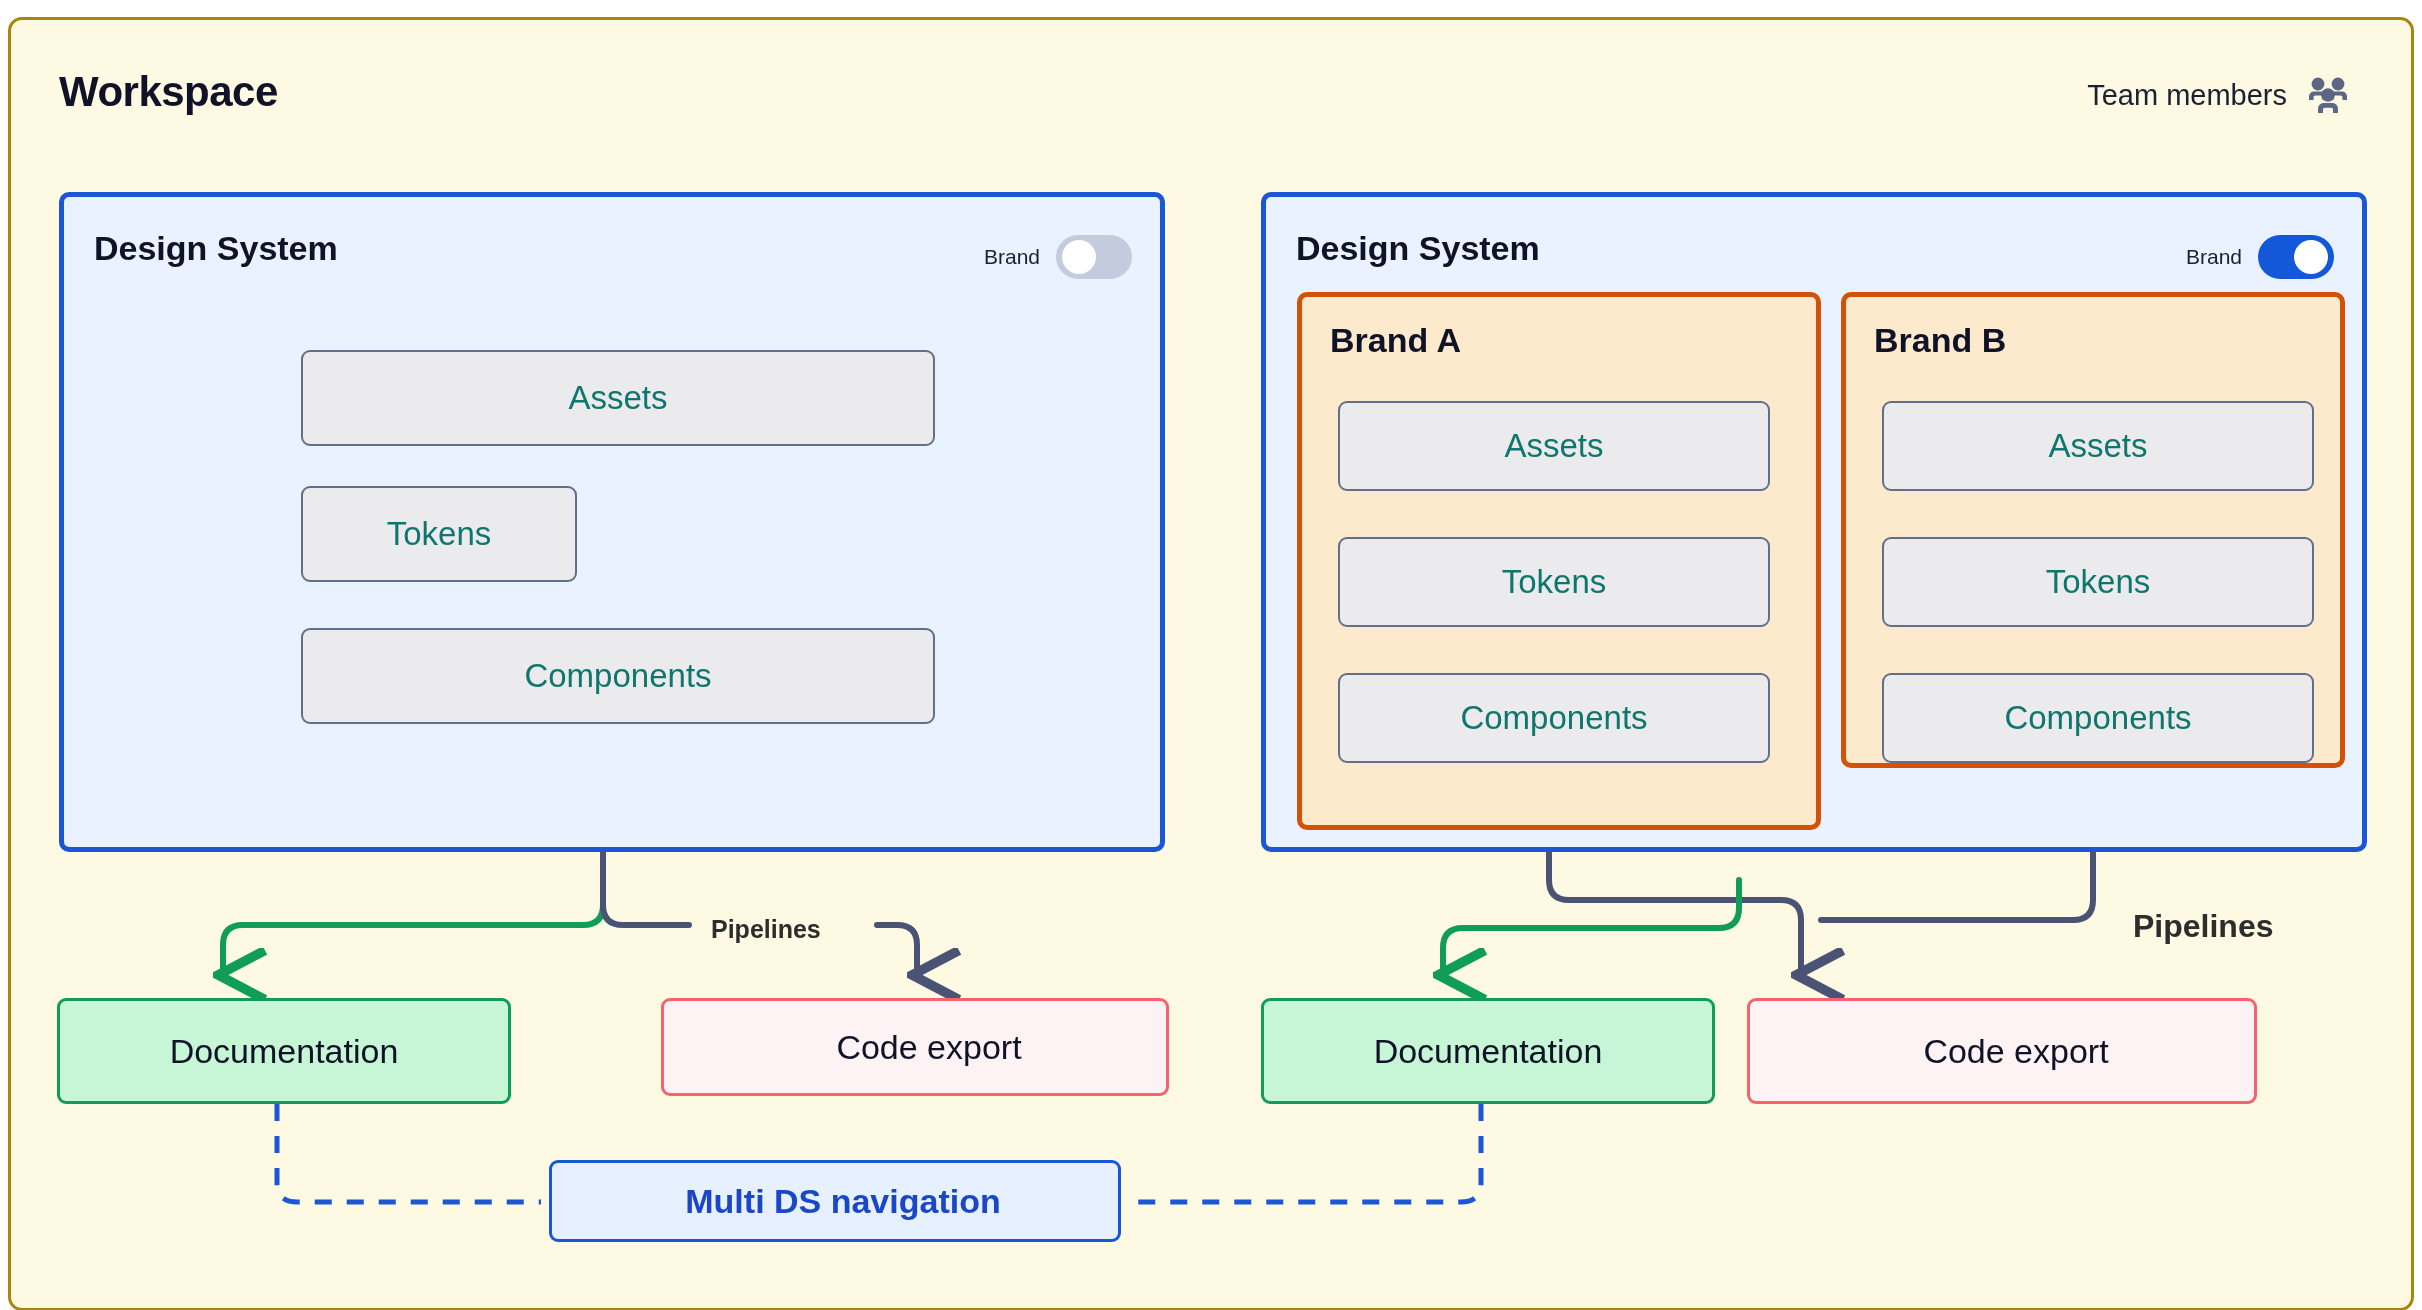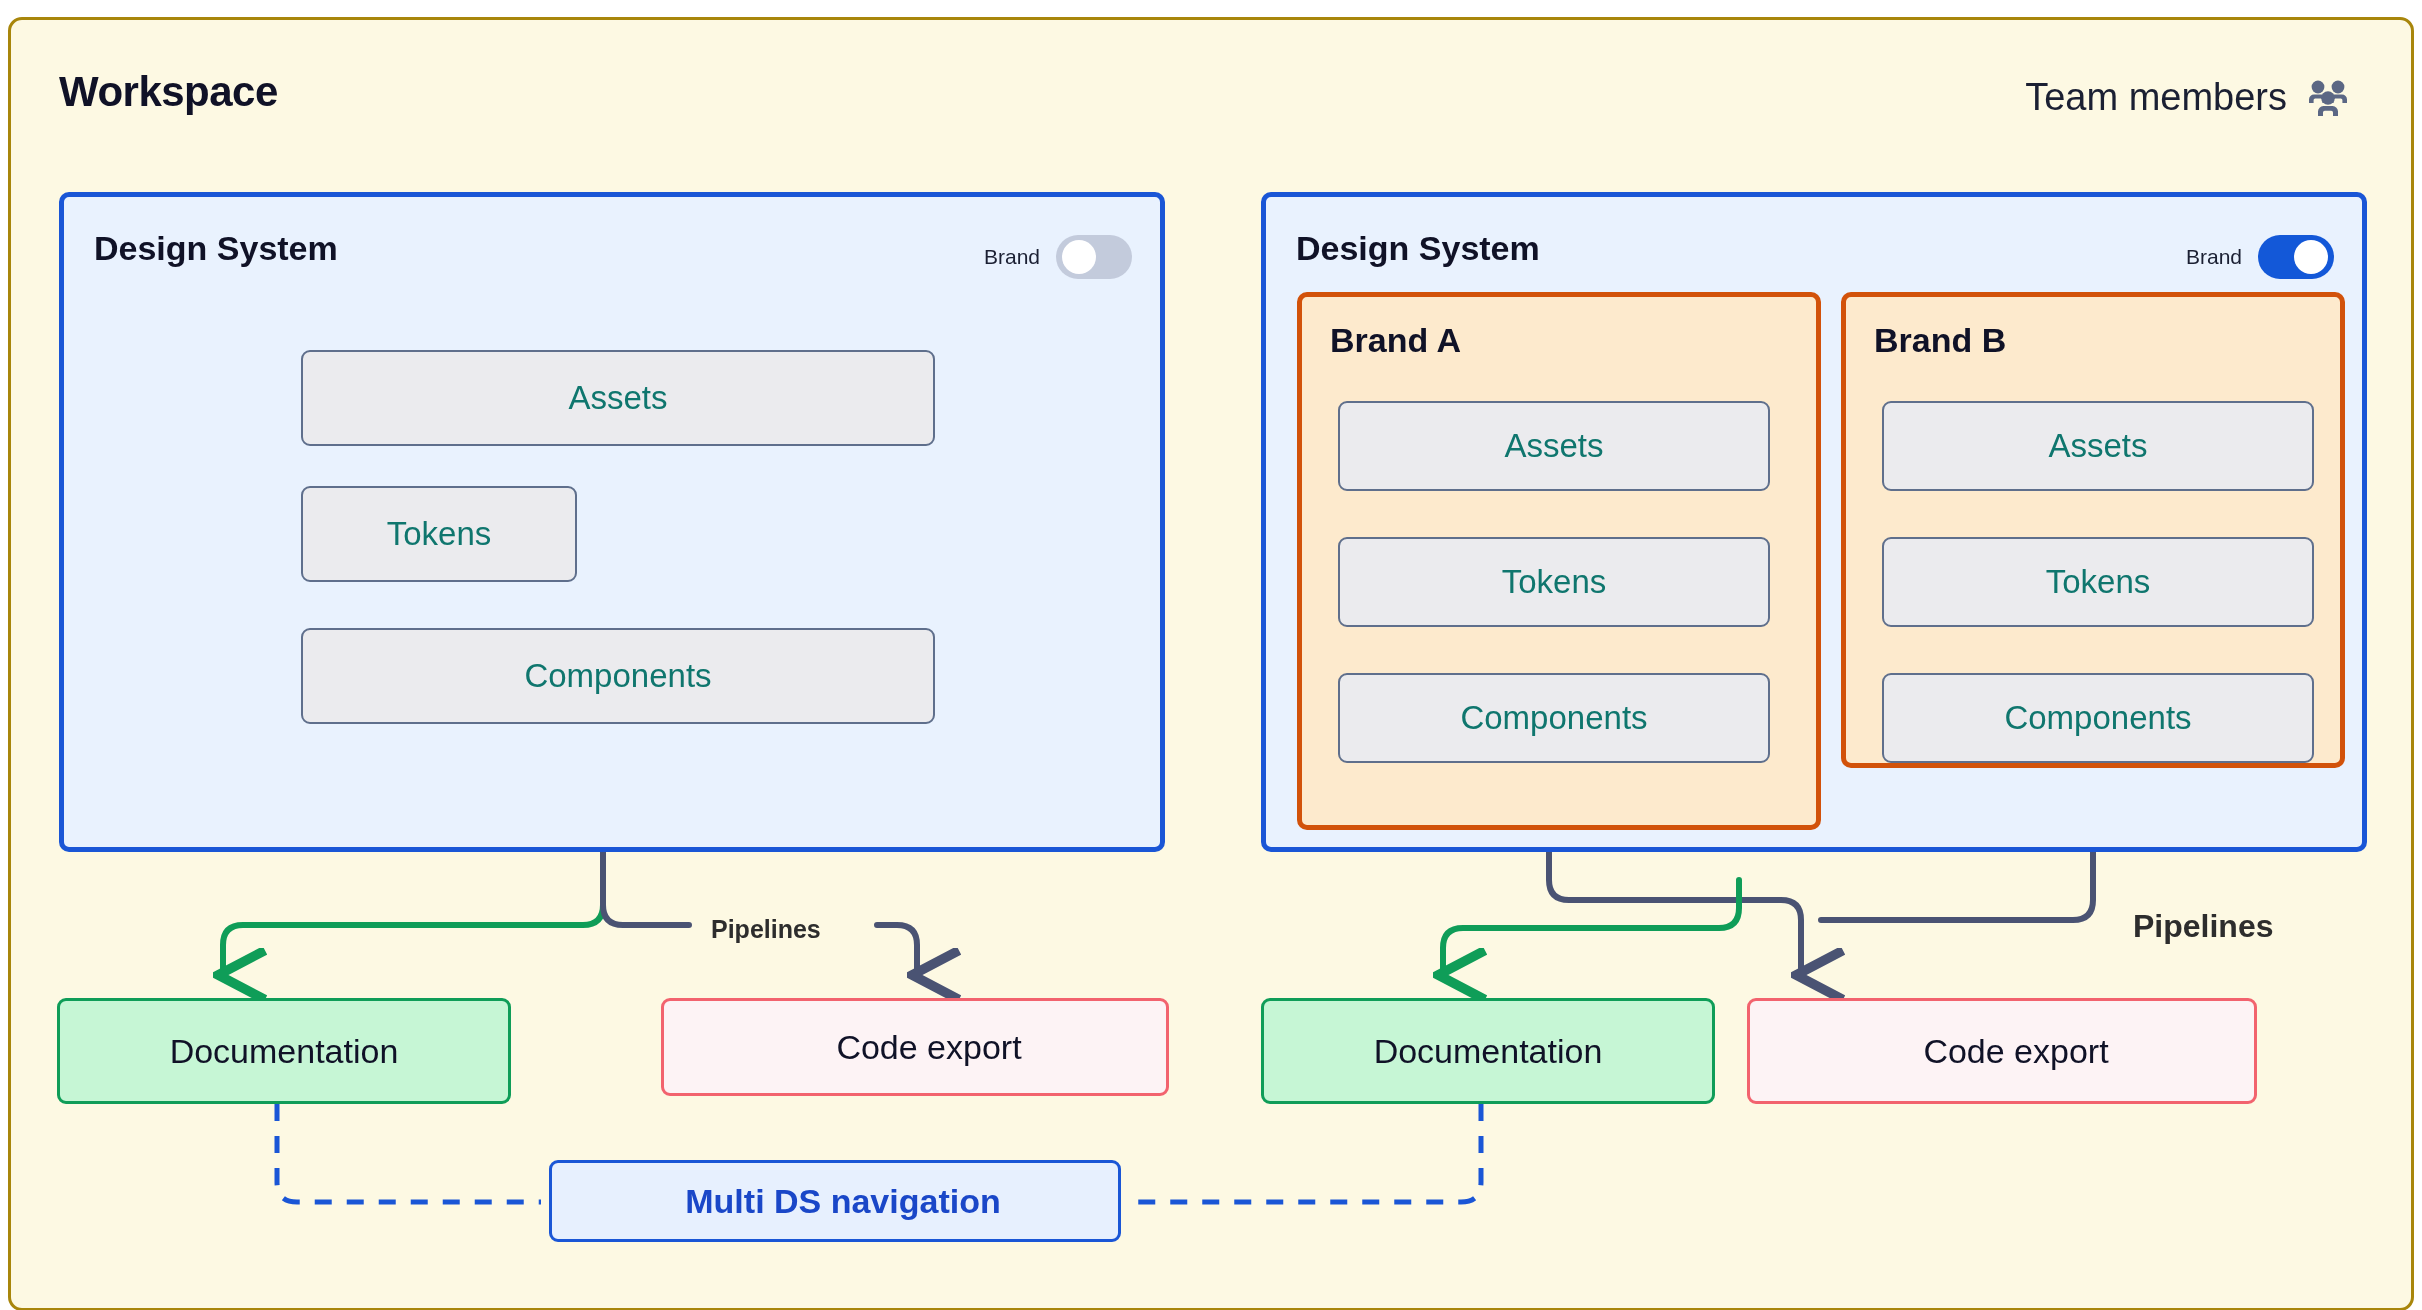--- a/index.html
+++ b/index.html
@@ -28,21 +28,21 @@
   
   #page-title {
     left: 48px; top: 48px;
     font-size: 42px; font-weight: bold; color: #101227;
     letter-spacing: -0.5px;
   }
   #team-members {
     right: 60px; top: 56px;
     display: flex; align-items: center; gap: 18px;
   }
-  #team-members-label { font-size: 38px; color: #1b2033; text-align: right; }
+  #team-members-label { font-size: 29px; color: #1b2033; text-align: right; }
   #team-icon { width: 46px; height: 38px; display: block; }
 
   
   .ds-panel {
     background: #e9f2fe;
     border: 5px solid #1a56d6;
     border-radius: 10px;
   }
   #ds-left  { left: 48px;  top: 172px; width: 1106px; height: 660px; }
   #ds-right { left: 1250px; top: 172px; width: 1106px; height: 660px; }

